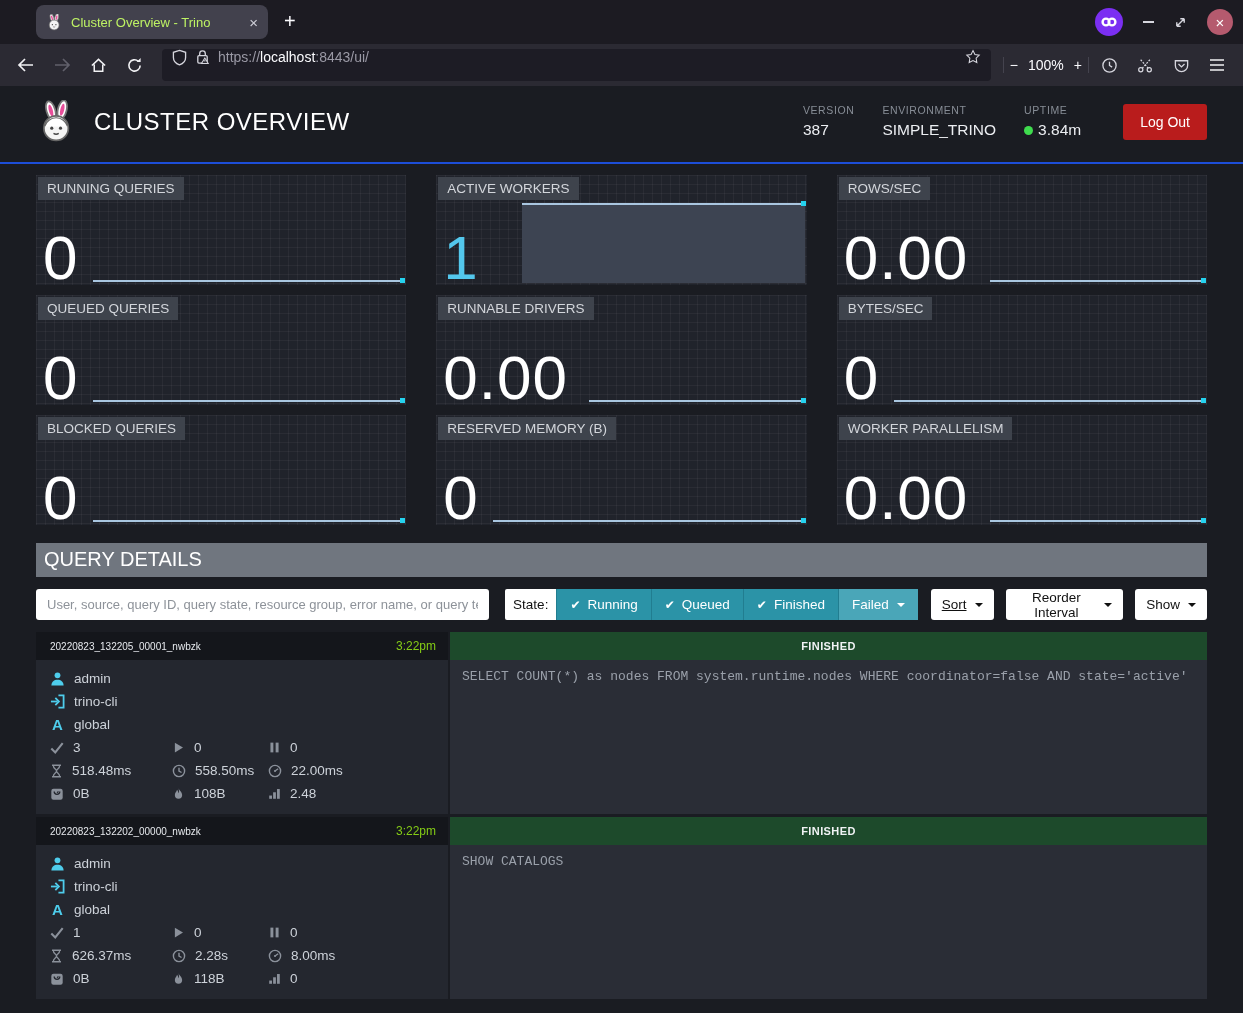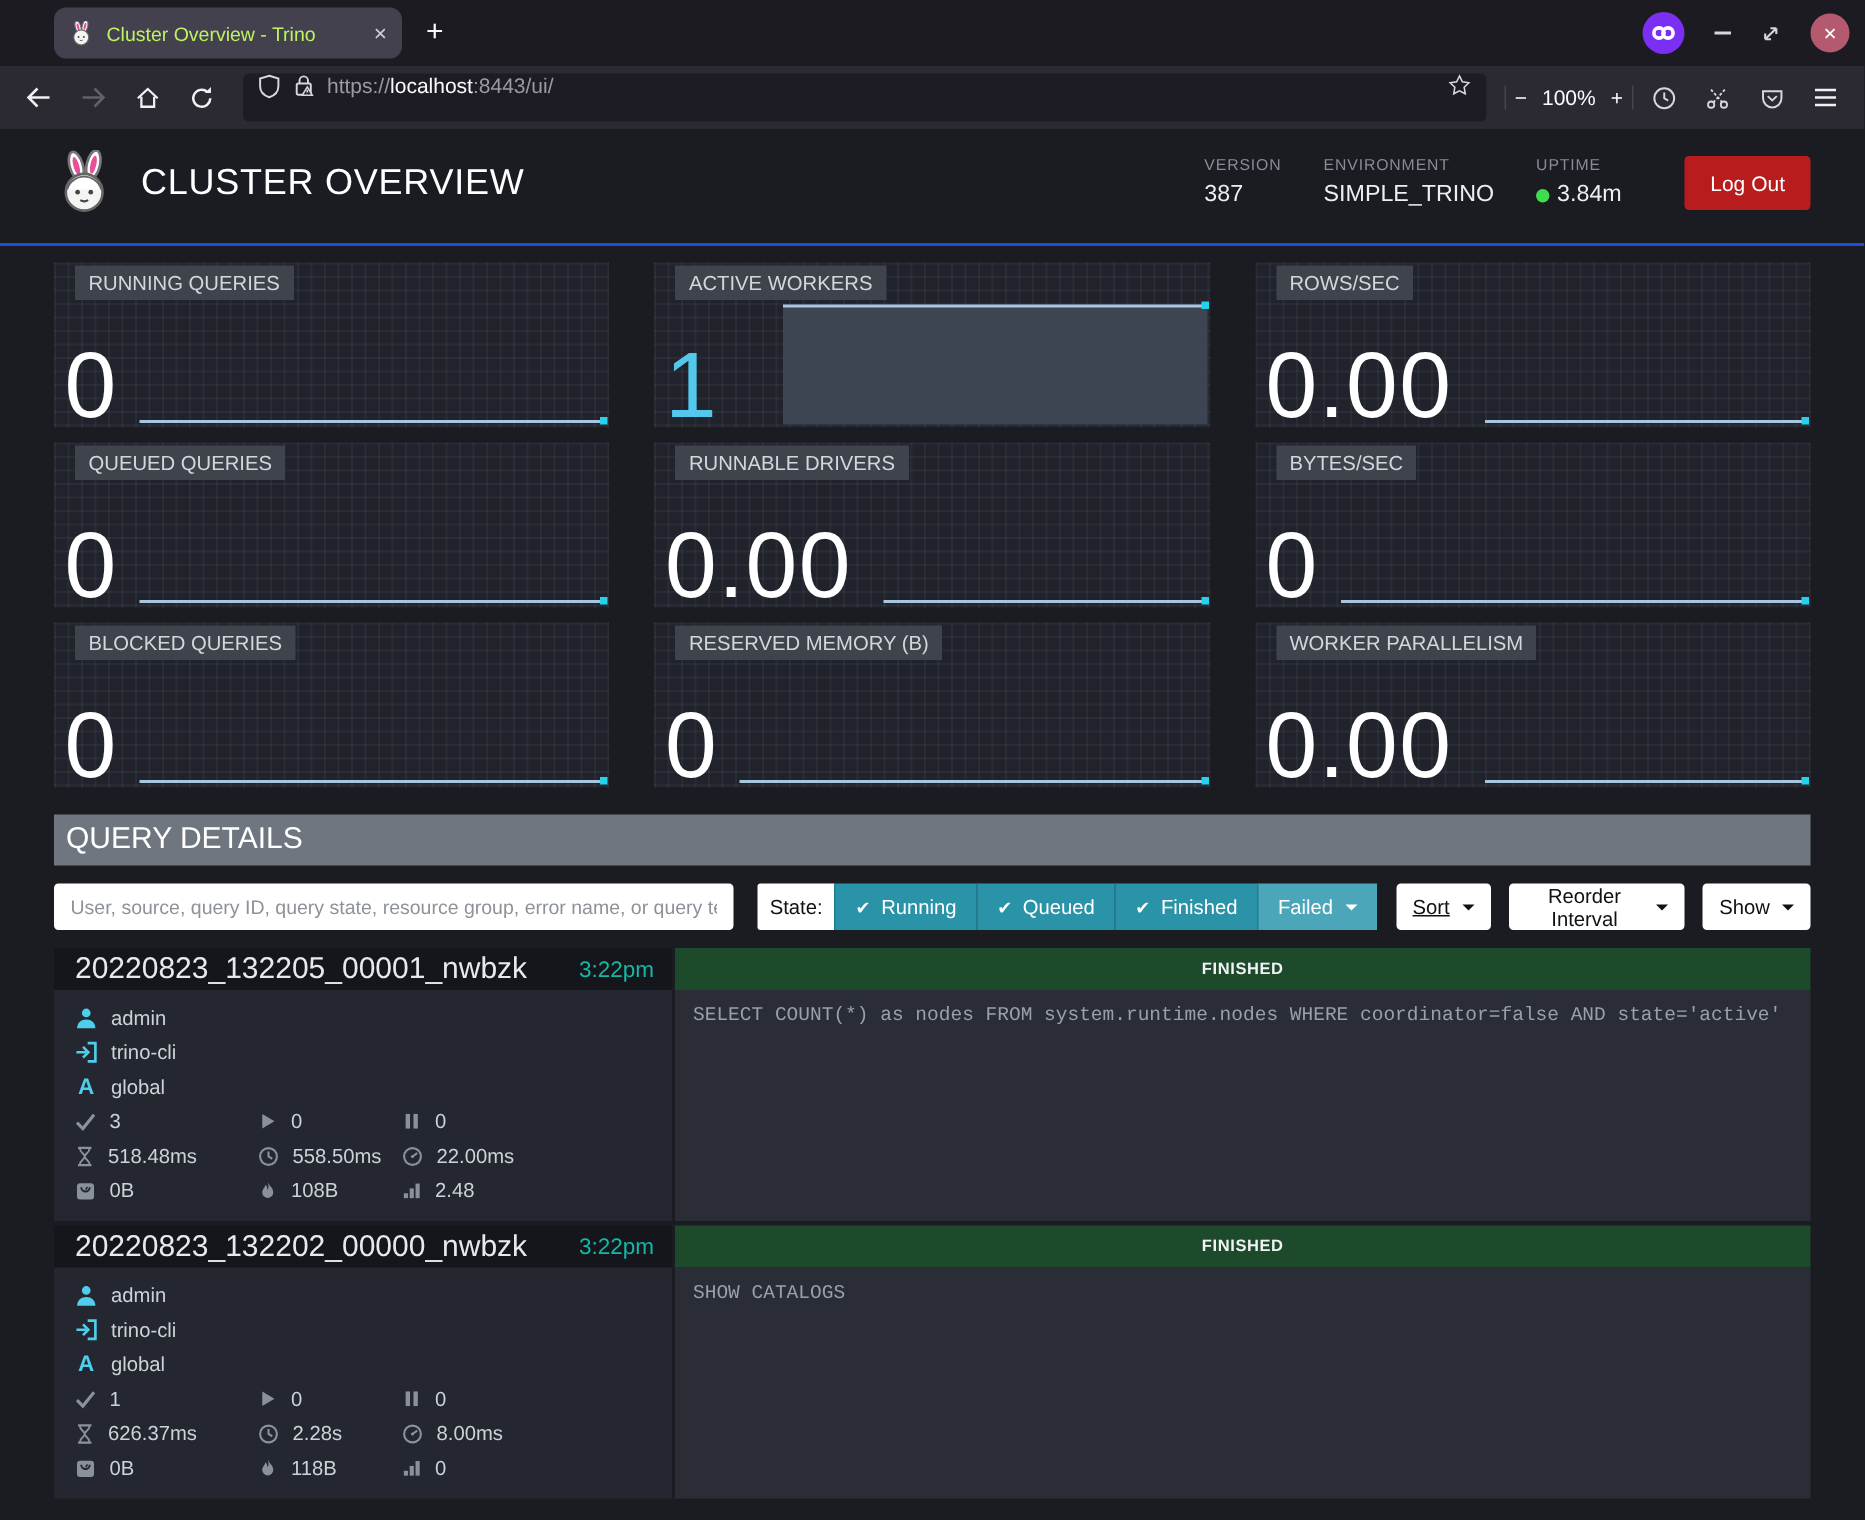--- a/index.html
+++ b/index.html
@@ -37,21 +37,21 @@
   .updot { width:9px; height:9px; border-radius:50%; background:#3fdc4e; display:inline-block; }
   .logout-btn { background:#b91c1c; color:#fff; border:none; font-size:14px; padding:10px 17px; border-radius:3px; margin-left:14px; font-family:inherit; }
 
   
   .cards { margin:11px 36px 0; display:grid; grid-template-columns:repeat(3,1fr); column-gap:30px; row-gap:10px; }
   .card { position:relative; height:110px;
     background-color:#20232b;
     background-image:linear-gradient(rgba(255,255,255,.042) 1px, transparent 1px),
                      linear-gradient(90deg, rgba(255,255,255,.042) 1px, transparent 1px);
     background-size:9px 9px; }
-  .card-label { position:absolute; top:2px; left:14px; background:#3e434c; color:#d3d6db; font-size:13.5px; padding:4px 9px; }
+  .card-label { position:absolute; top:2px; left:2px; background:#3e434c; color:#d3d6db; font-size:13.5px; padding:4px 9px; }
   .card-value { position:absolute; left:7px; bottom:-4px; font-size:62px; font-weight:300; color:#fff; line-height:1; letter-spacing:1px; }
   .card-value.cyan { color:#53c7ec; }
   .spark-flat { position:absolute; bottom:3px; right:2px; height:2px; background:#a9c6e0; }
   .spark-flat.short { left:57px; } .spark-flat.long { left:153px; }
   .spark-dot { position:absolute; right:-1px; top:-2px; width:5px; height:5px; background:#25d2ee; }
   .spark-fill { position:absolute; left:86px; right:2px; top:28px; bottom:2px; background:#3d4452; border-top:2px solid #a9c6e0; }
   .spark-fill .spark-dot { top:-4px; }
 
   
   .qd-bar { margin:18px 36px 0; height:34px; background:#70767f; color:#fff; font-size:20px; line-height:33px; padding-left:8px; }
@@ -67,22 +67,22 @@
   .btn-white { margin-left:12px; background:#fff; color:#111; font-size:13.5px; display:flex; align-items:center; gap:8px; padding:0 11px; border-radius:3px; border:none; font-family:inherit; }
   .btn-white:first-of-type { margin-left:13px;text-decoration:underline; }
 
   
   .q-list { margin:12px 36px 0; }
   .q-entry + .q-entry { margin-top:3px; }
   .q-row { display:flex; }
   .q-left { width:412px; flex:none; }
   .q-right { flex:1; }
   .q-idbar { background:#14161b; height:28px; display:flex; align-items:center; justify-content:space-between; padding:0 12px 0 14px; }
-  .q-id { font-size:20px; color:#e6e9ed; }
-  .q-time { font-size:15px; color:#14b8a6; }
+  .q-id { font-size:10px; color:#e6e9ed; }
+  .q-time { font-size:12px; color:#84cc16; }
   .q-statebar { background:#1d4a2b; height:28px; display:flex; align-items:center; justify-content:center; font-size:11px; font-weight:bold; letter-spacing:.4px; color:#f0f2f4; border-left:2px solid #1a1c22; }
   .q-stats { background:#24272f; padding:7px 0 9px 14px; }
   .q-line { height:23px; display:flex; align-items:center; gap:9px; font-size:13.5px; color:#cdd2d9; }
   .q-grid { display:grid; grid-template-columns:122px 96px 1fr; }
   .q-cell { height:23px; display:flex; align-items:center; gap:9px; font-size:13.5px; color:#cdd2d9; }
   .icA { color:#4ecdec; font-weight:bold; font-size:15px; width:15px; text-align:center; line-height:1; }
   .q-sql { background:#2a2d36; padding:9px 12px; font-family:"Liberation Mono", monospace; font-size:13px; color:#9aa0aa; border-left:2px solid #1a1c22; }
   .ic { flex:none; }
 </style>
 </head>

